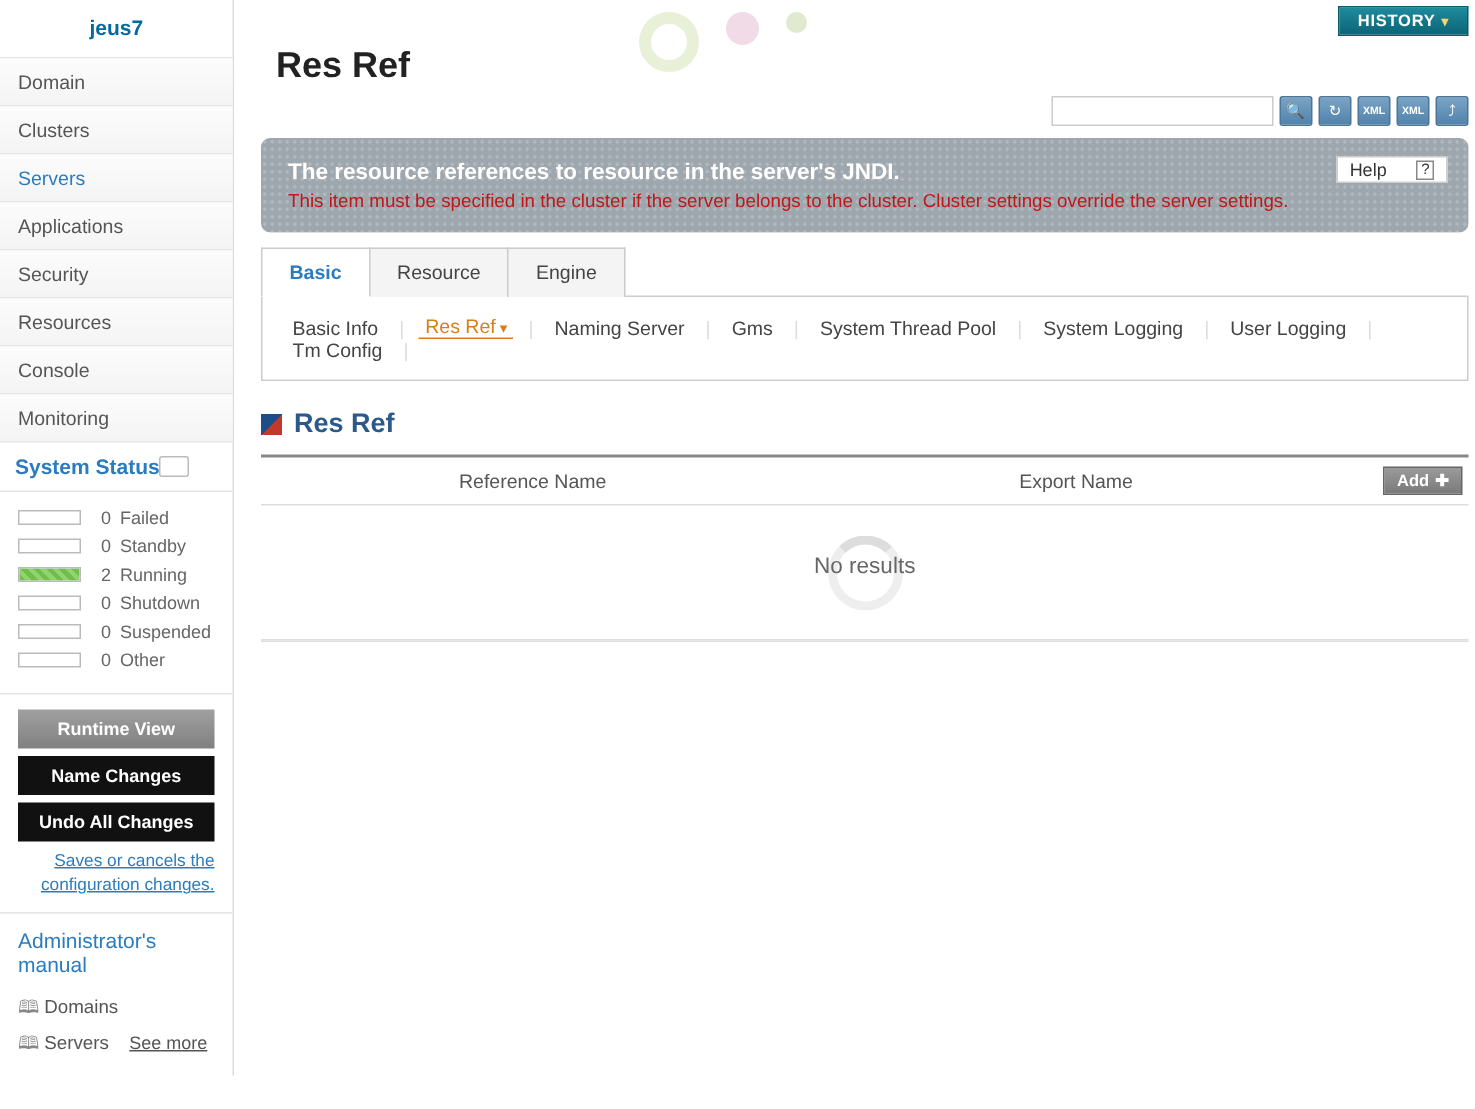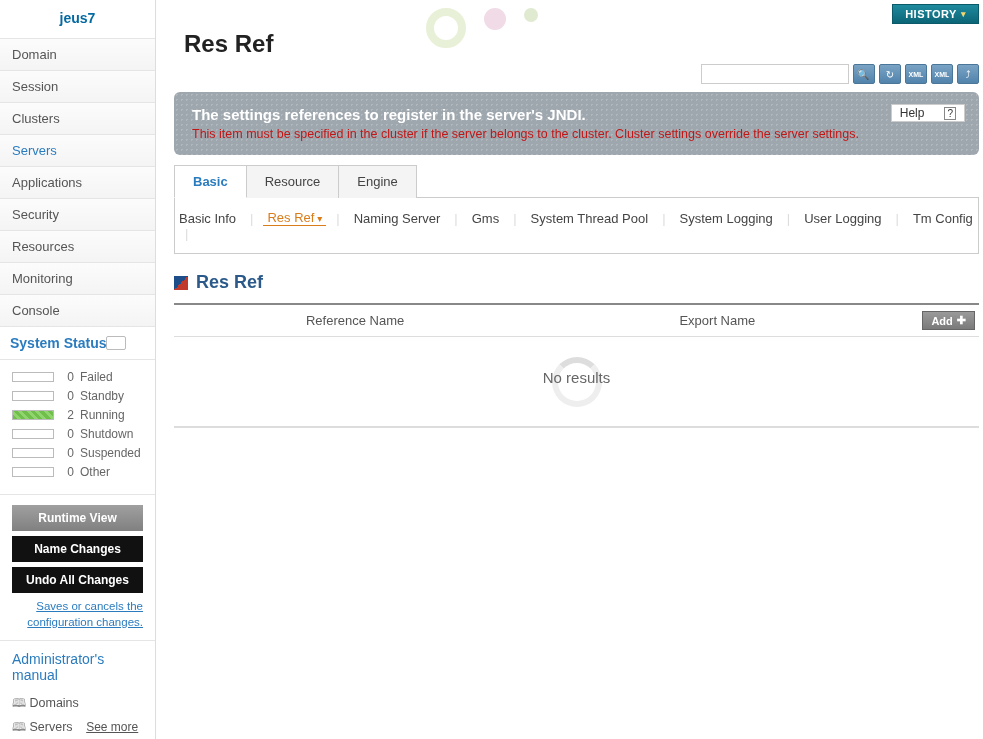--- a/index.html
+++ b/index.html
@@ -45,21 +45,21 @@
   .banner { margin:0 4px 10px 0; padding:14px 18px; border-radius:6px; background:#9fa7ae; position:relative; background-image: radial-gradient(#b0b7bd 1px, #9fa7ae 1px); background-size:5px 5px;}
   .banner-title { color:#fff; font-weight:600; font-size:15px; margin-bottom:4px;}
   .banner-warn { color:#c01717; font-size:12.5px; }
   .help-btn { position:absolute; right:14px; top:12px; background:#fff; border:1px solid #ccc; padding:1px 8px; font-size:12px; cursor:pointer; display:flex; align-items:center; gap:20px;}
   
   .tabs { display:flex; margin: 0 4px -1px 0; }
   .tab { padding:8px 18px; border:1px solid #ccc; background:#f4f4f4; font-size:13px; color:#444; cursor:pointer; border-bottom:none;}
   .tab.active { background:#fff; color:#2b7cbf; font-weight:600; border-bottom:1px solid #fff; position:relative; z-index:2;}
   .tab + .tab { margin-left:-1px;}
   
-  .subtabs { border:1px solid #ccc; padding:12px 0; margin-right:4px; display:flex; flex-wrap:wrap; gap:0; font-size:13px; align-items:center;}
+  .subtabs { border:1px solid #ccc; padding:12px 16px; margin-right:4px; display:flex; flex-wrap:wrap; gap:0; font-size:13px; align-items:center;}
   .subtab { color:#444; cursor:pointer; padding:0 4px;}
   .subtab.active { color:#d97c1a; border-bottom:1px solid #d97c1a; }
   .subtab.active::after { content:" ▾"; font-size:10px; color:#d97c1a;}
   .sep { color:#ddd; margin:0 10px;}
   
   .section-head { display:flex; align-items:center; gap:8px; margin:18px 4px 6px 0; padding-bottom:4px;}
   .sq { width:14px; height:14px; background: linear-gradient(135deg,#1e4e8a 50%, #c0392b 50%);}
   .section-title { color:#2b5a8a; font-size:18px; font-weight:600;}
   
   .tbl { width:calc(100% - 4px); border-top:2px solid #888; border-bottom:1px solid #ddd;}
@@ -76,28 +76,27 @@
   .chev { font-size:9px; color:#f5d76e;}
 </style>
 </head>
 <body>
 
 <div class="layout">
 
   <div class="sidebar">
     <div class="sidebar-brand">jeus7</div>
     <div class="nav-item">Domain</div>
-    <div class="nav-item">Session</div>
     <div class="nav-item">Clusters</div>
     <div class="nav-item active">Servers</div>
     <div class="nav-item">Applications</div>
     <div class="nav-item">Security</div>
     <div class="nav-item">Resources</div>
+    <div class="nav-item">Console</div>
     <div class="nav-item">Monitoring</div>
-    <div class="nav-item">Console</div>
 
     <div class="sidebar-section">
       <span>System Status</span>
       <span class="mon-icon"></span>
     </div>
     <div class="status-block">
       <div class="status-row">
           <span class="status-bar"></span>
           <span class="status-count">0</span>
           <span>Failed</span>
@@ -164,21 +163,21 @@
     <div class="searchrow">
       <input class="search-input" placeholder="" style="">
       <div class="icon-btn">🔍</div>
       <div class="icon-btn">↻</div>
       <div class="icon-btn" style="font-size:7px;font-weight:700">XML</div>
       <div class="icon-btn" style="font-size:7px;font-weight:700">XML</div>
       <div class="icon-btn">⤴</div>
     </div>
 
     <div class="banner">
-      <div class="banner-title">The settings references to register in the server's JNDI.</div>
+      <div class="banner-title">The resource references to resource in the server's JNDI.</div>
       <div class="banner-warn">This item must be specified in the cluster if the server belongs to the cluster. Cluster settings override the server settings.</div>
       <div class="help-btn">
         <span>Help</span>
         <span style="border:1px solid #888;font-size:10px;padding:0 2px">?</span>
       </div>
     </div>
 
     <div class="tabs">
       <div class="tab active">Basic</div>
       <div class="tab">Resource</div>

